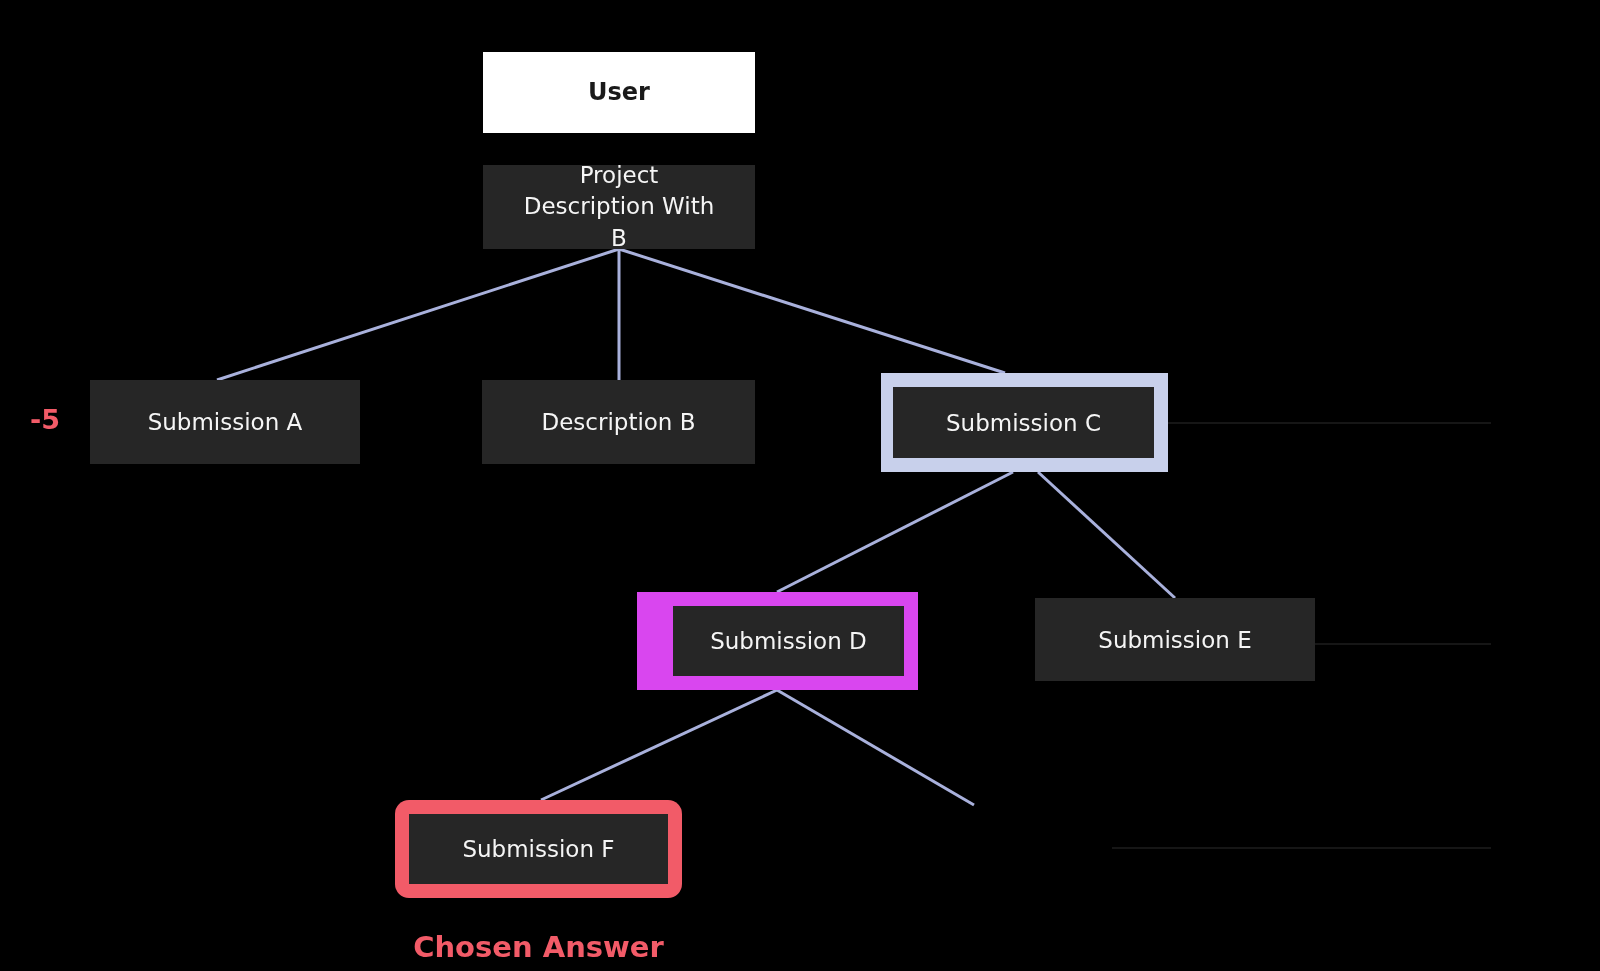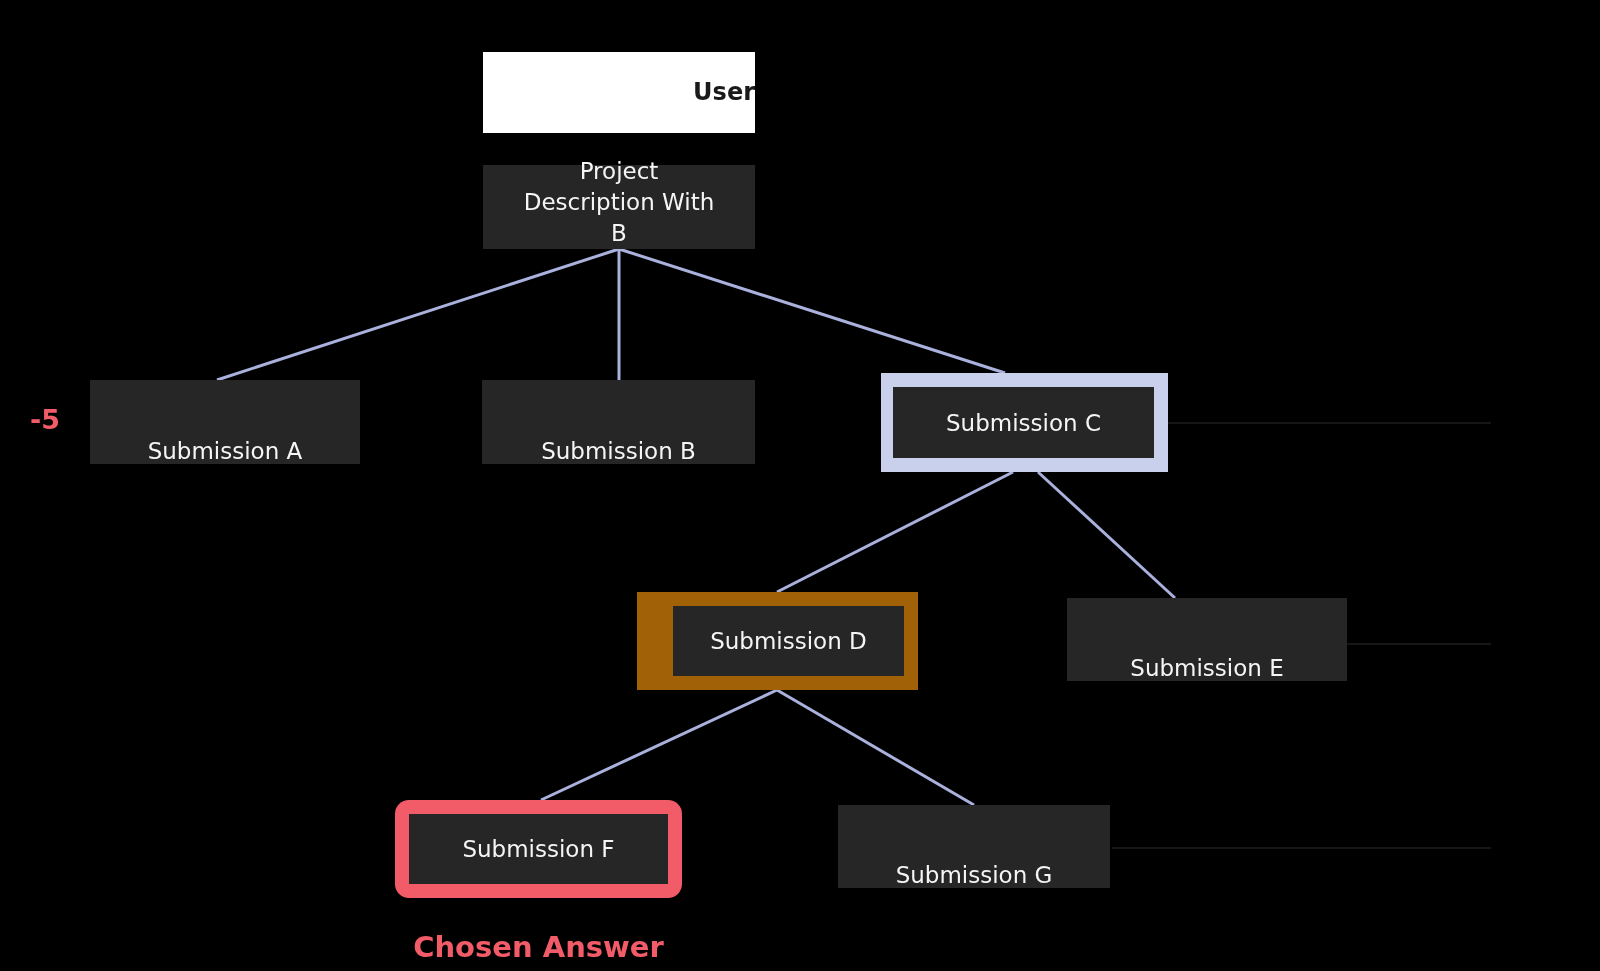--- a/index.html
+++ b/index.html
@@ -18,21 +18,21 @@
   .edges-layer {
     position: absolute;
     left: 0; top: 0;
     width: 1600px; height: 971px;
     z-index: 0;
     pointer-events: none;
   }
   .node {
     position: absolute;
     display: flex;
-    align-items: flex-end;
+    align-items: center;
     justify-content: center;
     text-align: center;
     box-sizing: border-box;
     z-index: 1;
   }
   .node-dark {
     background: #262626;
     color: #f5f5f5;
     font-size: 23px;
   }
@@ -64,21 +64,21 @@
     height: 100%;
     background: #262626;
     color: #f5f5f5;
     font-size: 23px;
     display: flex;
     align-items: center;
     justify-content: center;
     text-align: center;
   }
   .border-light-lavender { background: #c8d0eb; }
-  .border-lavender { background: #a16207; padding-left: 36px; }
+  .border-lavender { background: #d946ef; padding-left: 36px; }
   .border-red { background: #f25b68; border-radius: 14px; }
   .annotation {
     position: absolute;
     color: #f25b68;
     font-weight: bold;
     z-index: 2;
   }
   .penalty-label {
     left: 30px;
     top: 404px;
@@ -116,46 +116,43 @@
 
   <div class="node node-dark node-project" style="left:483px; top:165px; width:272px; height:84px;">
     <span>Project Description With B</span>
   </div>
 
   <div class="node node-dark" style="left:90px; top:380px; width:270px; height:84px;">
     <span>Submission A</span>
   </div>
 
   <div class="node node-dark" style="left:482px; top:380px; width:273px; height:84px;">
-    <span>Submission B</span>
+    <span>Description B</span>
   </div>
 
   <div class="bordered border-light-lavender" style="left:881px; top:373px; width:287px; height:99px;padding-left:12px;">
     <div class="inner">
       <span>Submission C</span>
     </div>
   </div>
 
   <div class="bordered border-lavender" style="left:637px; top:592px; width:281px; height:98px;">
     <div class="inner">
       <span>Submission D</span>
     </div>
   </div>
 
-  <div class="node node-dark" style="left:1035px; top:598px; width:280px; height:83px;margin-left:32px;">
+  <div class="node node-dark" style="left:1035px; top:598px; width:280px; height:83px;">
     <span>Submission E</span>
   </div>
 
   <div class="bordered border-red" style="left:395px; top:800px; width:287px; height:98px;">
     <div class="inner">
       <span>Submission F</span>
     </div>
   </div>
 
-  <div class="node node-dark" style="left:838px; top:805px; width:272px; height:83px;">
-    <span>Submission G</span>
-  </div>
 
   <div class="annotation penalty-label">-5</div>
 
   <div class="annotation chosen-answer-label">Chosen Answer</div>
 
 </div>
 
 </body></html>

